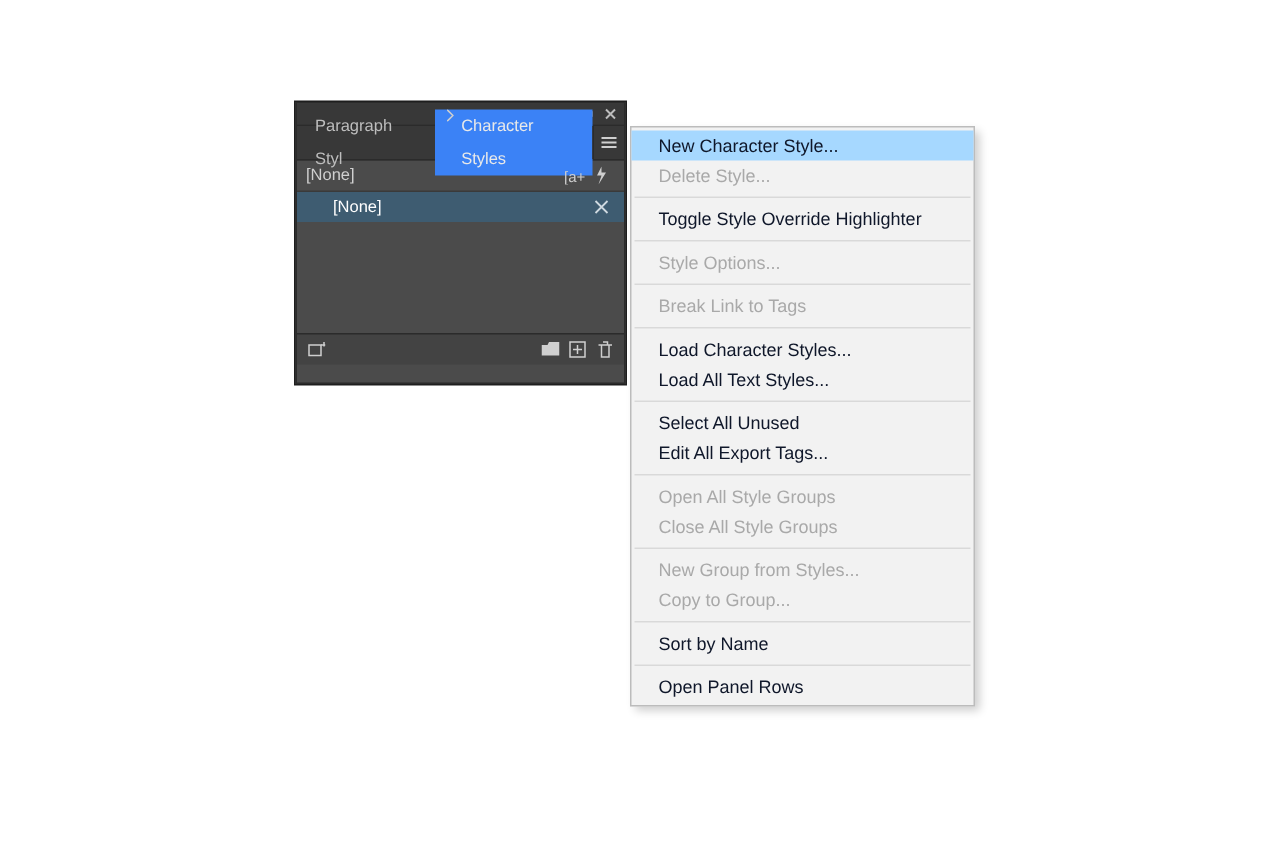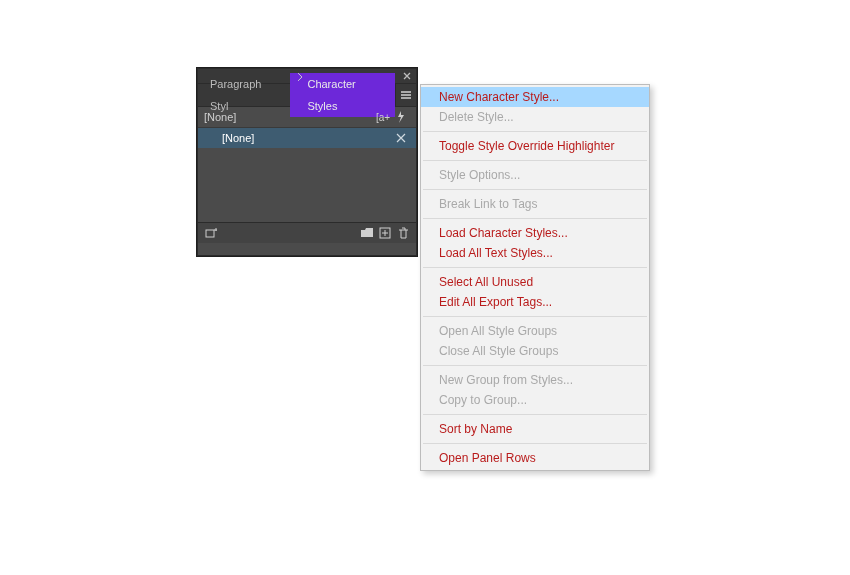--- a/index.html
+++ b/index.html
@@ -63,21 +63,21 @@
     line-height: 22px;
     font-size: 11px;
     display: flex;
     gap: 4px;
     cursor: pointer;
   }
   .tab.inactive {
     color: #bdbdbd;
   }
   .tab.active {
-    background: #6d28d9;
+    background: #3b82f6;
     color: #e9e9e9;
   }
   .flyout-btn {
     margin-left: auto;
     width: 20px;
     height: 22px;
     display: flex;
     align-items: center;
     justify-content: center;
     cursor: pointer;
@@ -146,21 +146,21 @@
     background: #f2f2f2;
     border: 1px solid #bcbcbc;
     box-shadow: 3px 3px 6px rgba(0,0,0,0.2);
     padding: 2px 0;
   }
   .menu-item {
     height: 20px;
     line-height: 20px;
     padding: 0 18px;
     font-size: 12px;
-    color: #b91c1c;
+    color: #0f172a;
     white-space: nowrap;
     overflow: hidden;
     cursor: pointer;
   }
   .menu-item.disabled {
     color: #a9a9a9;
     cursor: default;
   }
   .menu-item.highlight {
     background: #a6d8ff;

